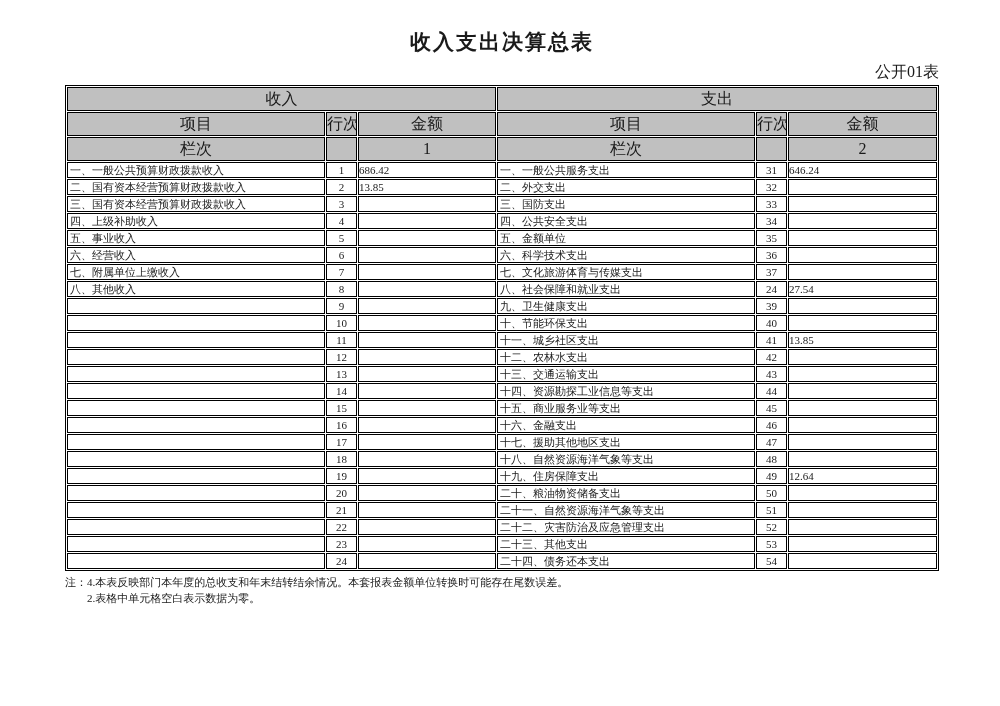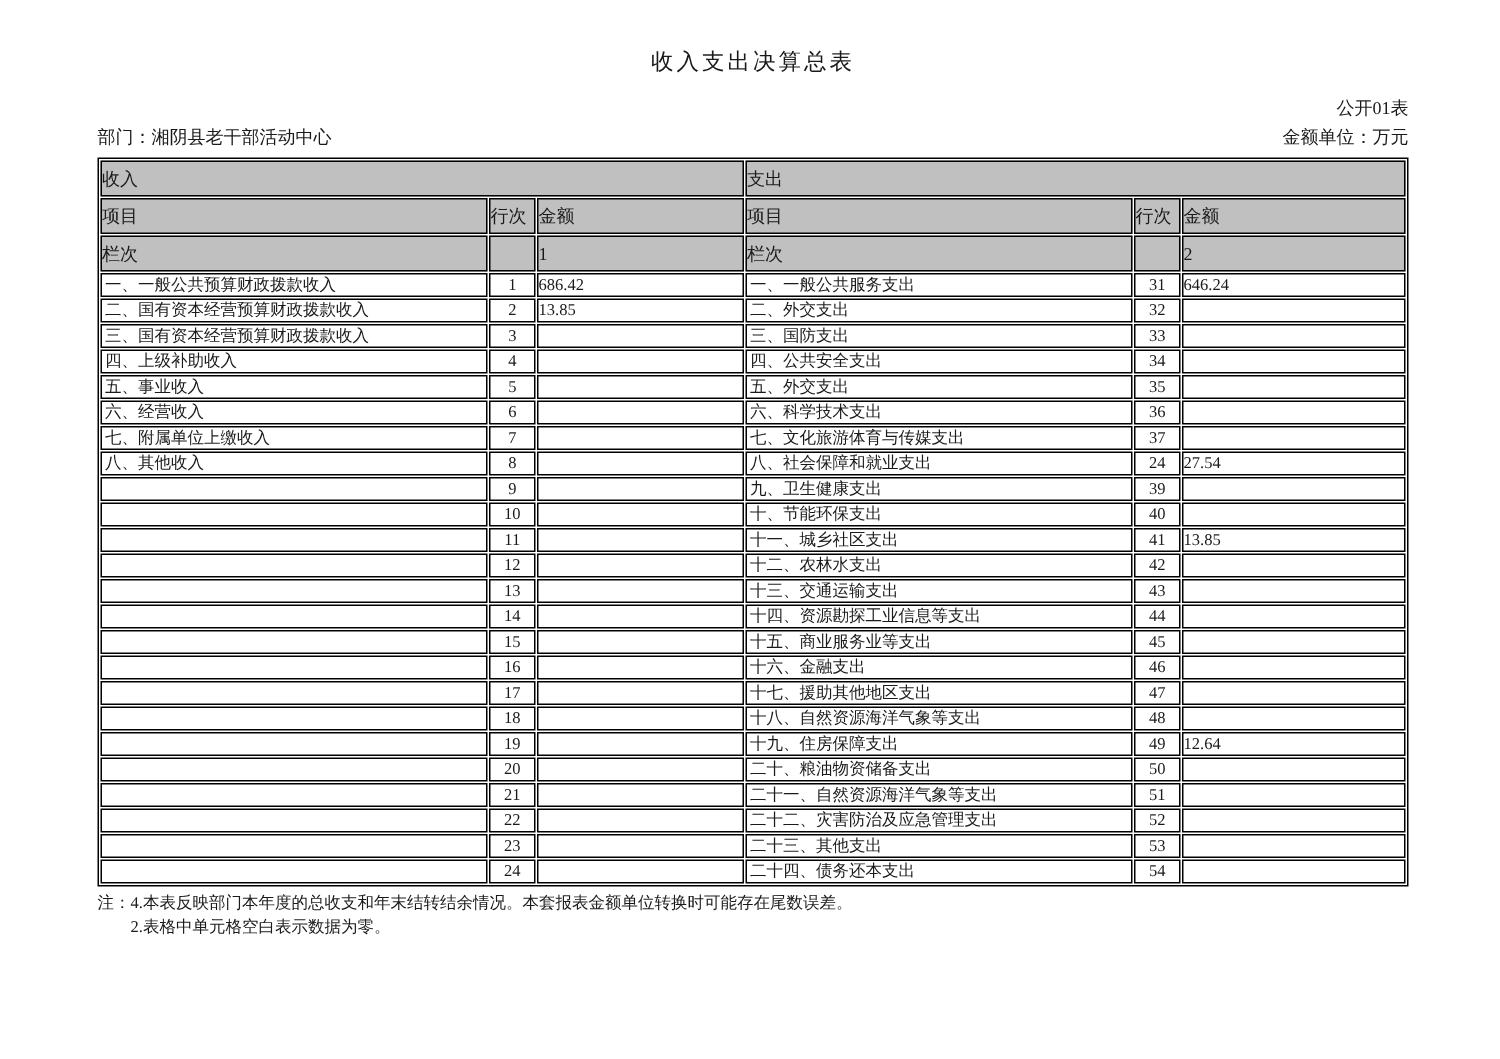--- a/index.html
+++ b/index.html
@@ -9,28 +9,28 @@
   }
   *{box-sizing:border-box;margin:0;padding:0;}
   html,body{width:1000px;height:706px;background:#ffffff;overflow:hidden;}
   body{
     font-family:"Liberation Serif","DejaVu Serif",serif;
     color:var(--text-color);
   }
   .sheet{width:874px;margin-left:65px;padding-top:30px;}
   .page-title{
     text-align:center;
-    font-size:15px;
-    font-weight:400;
+    font-size:21px;
+    font-weight:700;
     letter-spacing:2px;
     line-height:24px;
   }
   .table-code{
     text-align:right;
-    font-size:12px;
+    font-size:16px;
     margin-top:11px;
     line-height:14px;
   }
   .meta-row{
     display:flex;
     justify-content:space-between;
     font-size:12px;
     margin-top:5px;
     line-height:15px;
   }
@@ -43,22 +43,22 @@
     border:1px solid var(--border-color);
     background:#ffffff;
   }
   table.decision-table td{
     border:1px solid var(--border-color);
     overflow:hidden;
     white-space:nowrap;
   }
   thead td{
     background:var(--header-bg);
-    text-align:left;
-    font-size:12px;
+    text-align:center;
+    font-size:16px;
     height:22px;
     line-height:22px;
   }
   tbody td{
     font-size:11px;
     height:15px;
     line-height:14px;
   }
   td.item-cell{text-align:left;padding-left:2px;}
   td.line-cell{text-align:center;}
@@ -68,24 +68,20 @@
 </style>
 </head>
 <body>
 
 <div class="sheet">
 
   <div class="page-title">收入支出决算总表</div>
 
   <div class="table-code">公开01表</div>
 
-  <div class="meta-row">
-    <span>部门：湘阴县老干部活动中心</span>
-    <span>金额单位：万元</span>
-  </div>
 
   <table class="decision-table">
     <colgroup>
       <col style="width:258px">
       <col style="width:31px">
       <col style="width:138px">
       <col style="width:258px">
       <col style="width:31px">
       <col style="width:149px">
     </colgroup>
@@ -141,21 +137,21 @@
     <td class="line-cell">4</td>
     <td class="amount-cell"></td>
     <td class="item-cell">四、公共安全支出</td>
     <td class="line-cell">34</td>
     <td class="amount-cell"></td>
   </tr>
         <tr>
     <td class="item-cell">五、事业收入</td>
     <td class="line-cell">5</td>
     <td class="amount-cell"></td>
-    <td class="item-cell">五、外交支出</td>
+    <td class="item-cell">五、金额单位</td>
     <td class="line-cell">35</td>
     <td class="amount-cell"></td>
   </tr>
         <tr>
     <td class="item-cell">六、经营收入</td>
     <td class="line-cell">6</td>
     <td class="amount-cell"></td>
     <td class="item-cell">六、科学技术支出</td>
     <td class="line-cell">36</td>
     <td class="amount-cell"></td>

